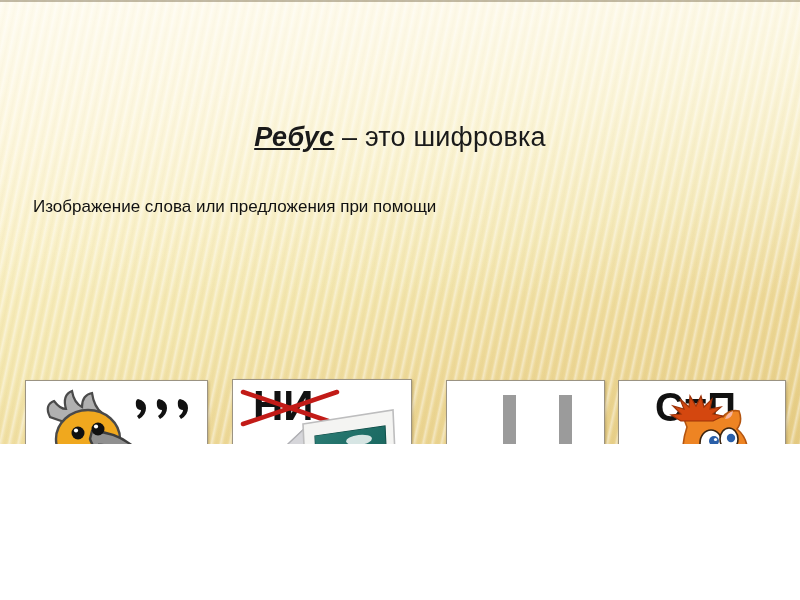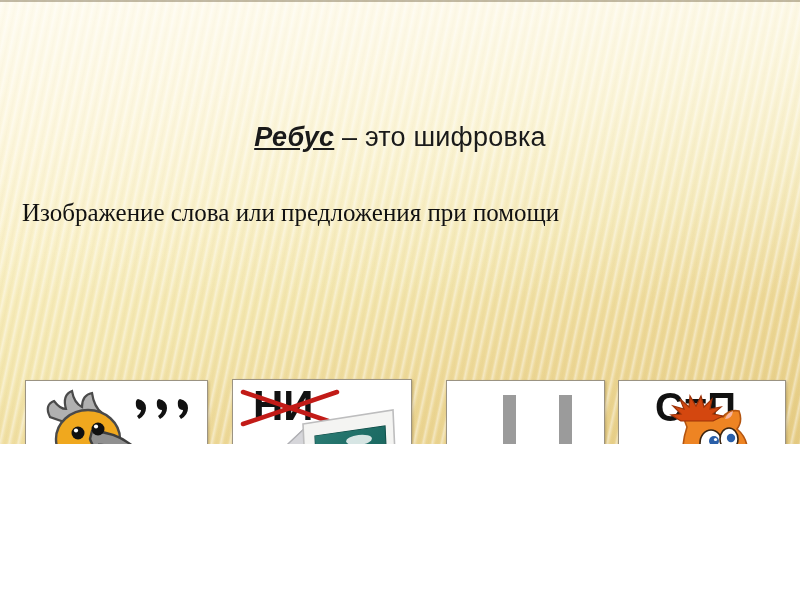--- a/index.html
+++ b/index.html
@@ -79,27 +79,26 @@
     white-space: nowrap;
   }
   #title .kw {
     font-weight: bold;
     font-style: italic;
     text-decoration: underline;
   }
 
   #body-text {
     position: absolute;
-    left: 22px;
+    left: 33px;
     top: 196px;
     width: 660px;
-    font-size: 25px;
+    font-size: 17px;
     line-height: 1.32;
     color: #111111;
-    font-family: Liberation Serif, serif;
   }
 
   
   .pic {
     position: absolute;
     background: #ffffff;
     border: 1px solid #9b9382;
     box-shadow: 1px 1px 2px rgba(80,60,25,0.28);
     overflow: hidden;
   }

